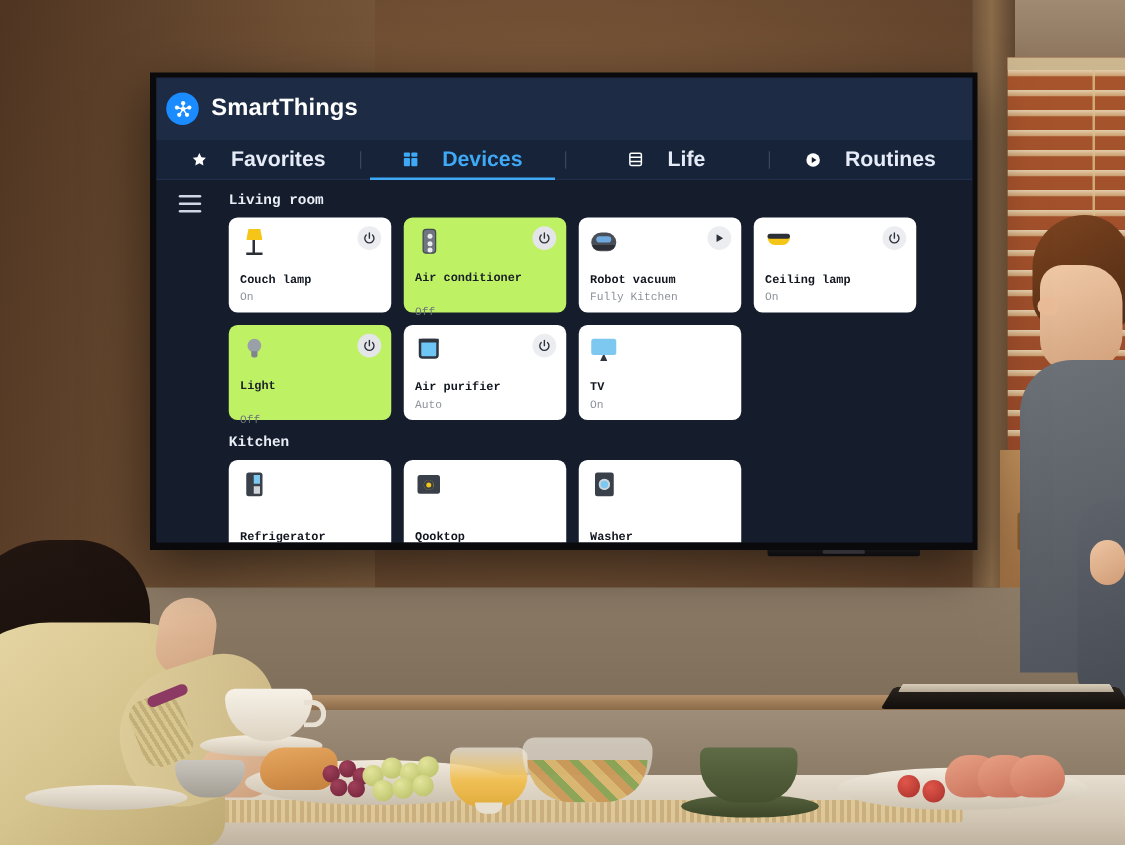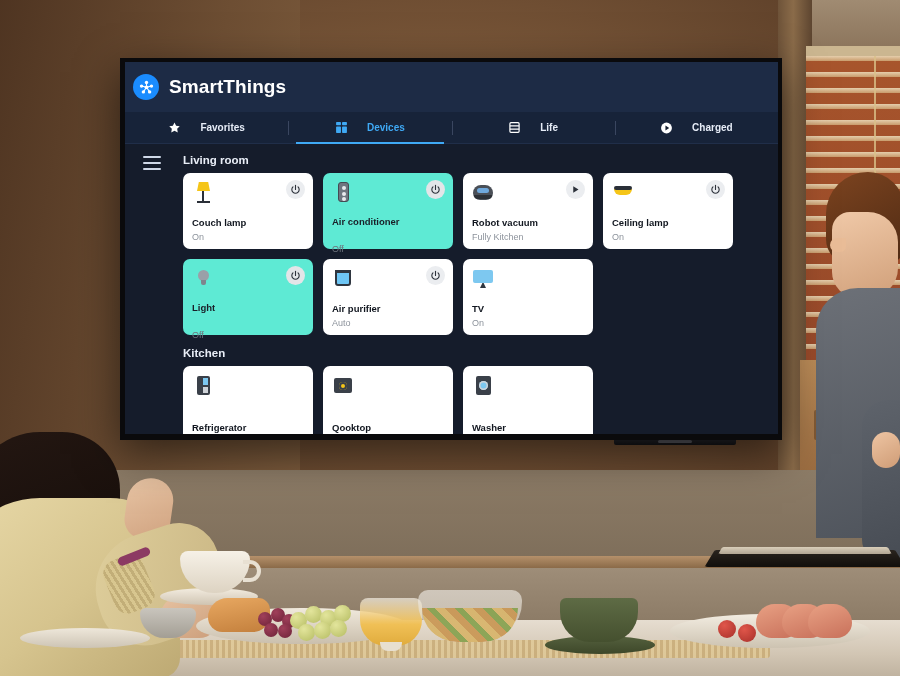--- a/index.html
+++ b/index.html
@@ -315,37 +315,37 @@
   }
 
   
   .tabs {
     height: 32px; background: #172339;
     display: flex; align-items: stretch;
     border-bottom: 1px solid #202e49;
   }
   .tab {
     flex: 1; display: flex; align-items: center; justify-content: center; gap: 19px;
-    position: relative; color: #e6ecf7; font-size: 10px; font-weight: 600;
+    position: relative; color: #e6ecf7; font-size: 17px; font-weight: 600;
   }
   .tab + .tab::before {
     content: ""; position: absolute; left: 0; top: 9px; width: 1px; height: 14px;
     background: #3a4660;
   }
   .tab.active { color: #3fa9f5; }
   .tab.active::after {
     content: ""; position: absolute; left: 8px; right: 8px; bottom: -1px; height: 2px;
     background: #3fa9f5;
   }
   .tab-icon { width: 13px; height: 13px; display: flex; align-items: center; justify-content: center; flex: none; }
 
   
   .content {
     background: #151c2b; height: calc(100% - 82px);
-    padding: 10px 0 4px 0; position: relative; overflow: hidden;
+    padding: 10px 0 4px 0; position: relative; overflow: hidden; font-family: Liberation Mono, monospace;
   }
   .hamburger {
     position: absolute; left: 18px; top: 12px; width: 18px; height: 14px;
     display: flex; flex-direction: column; justify-content: space-between;
   }
   .hamburger span { display: block; height: 2px; background: #cfd8e8; border-radius: 1px; }
 
   .room-title {
     color: #e9eef7; font-size: 11.5px; font-weight: 600;
     margin: 0 0 7px 58px;
@@ -354,21 +354,21 @@
 
   .card-grid {
     display: grid; grid-template-columns: repeat(4, 130px);
     gap: 10px; margin-left: 58px;
   }
   .card {
     height: 76px; background: #fff; border-radius: 7px;
     padding: 8px 9px 7px 9px; position: relative;
     display: flex; flex-direction: column;
   }
-  .card.off { background: #5eead4; gap: 13px; }
+  .card.off { background: #bef264; gap: 13px; }
   .card-top { display: flex; align-items: flex-start; height: 34px; }
   .dev-icon { width: 22px; height: 22px; position: relative; flex: none; }
   .pow {
     position: absolute; right: 8px; top: 7px;
     width: 19px; height: 19px; border-radius: 50%;
     background: #ebedf0; display: flex; align-items: center; justify-content: center;
   }
   .card.off .pow { background: #e3e5e8; }
   .card-name { color: #11161f; font-size: 9.5px; font-weight: 700; margin-top: auto; }
   .card.off .card-name { color: #1a1f28; }
@@ -565,21 +565,21 @@
         </span>
         <span>Life</span>
       </div>
       <div class="tab">
         <span class="tab-icon">
           <svg width="14" height="14" viewBox="0 0 24 24">
               <circle cx="12" cy="12" r="10" fill="#fff"></circle>
               <path d="M10 7.6l7 4.4-7 4.4z" fill="#141d2e"></path>
             </svg>
         </span>
-        <span>Charged</span>
+        <span>Routines</span>
       </div>
     </div>
 
     <div class="content">
       <div class="hamburger">
         <span></span>
           <span></span>
           <span></span>
       </div>
 

